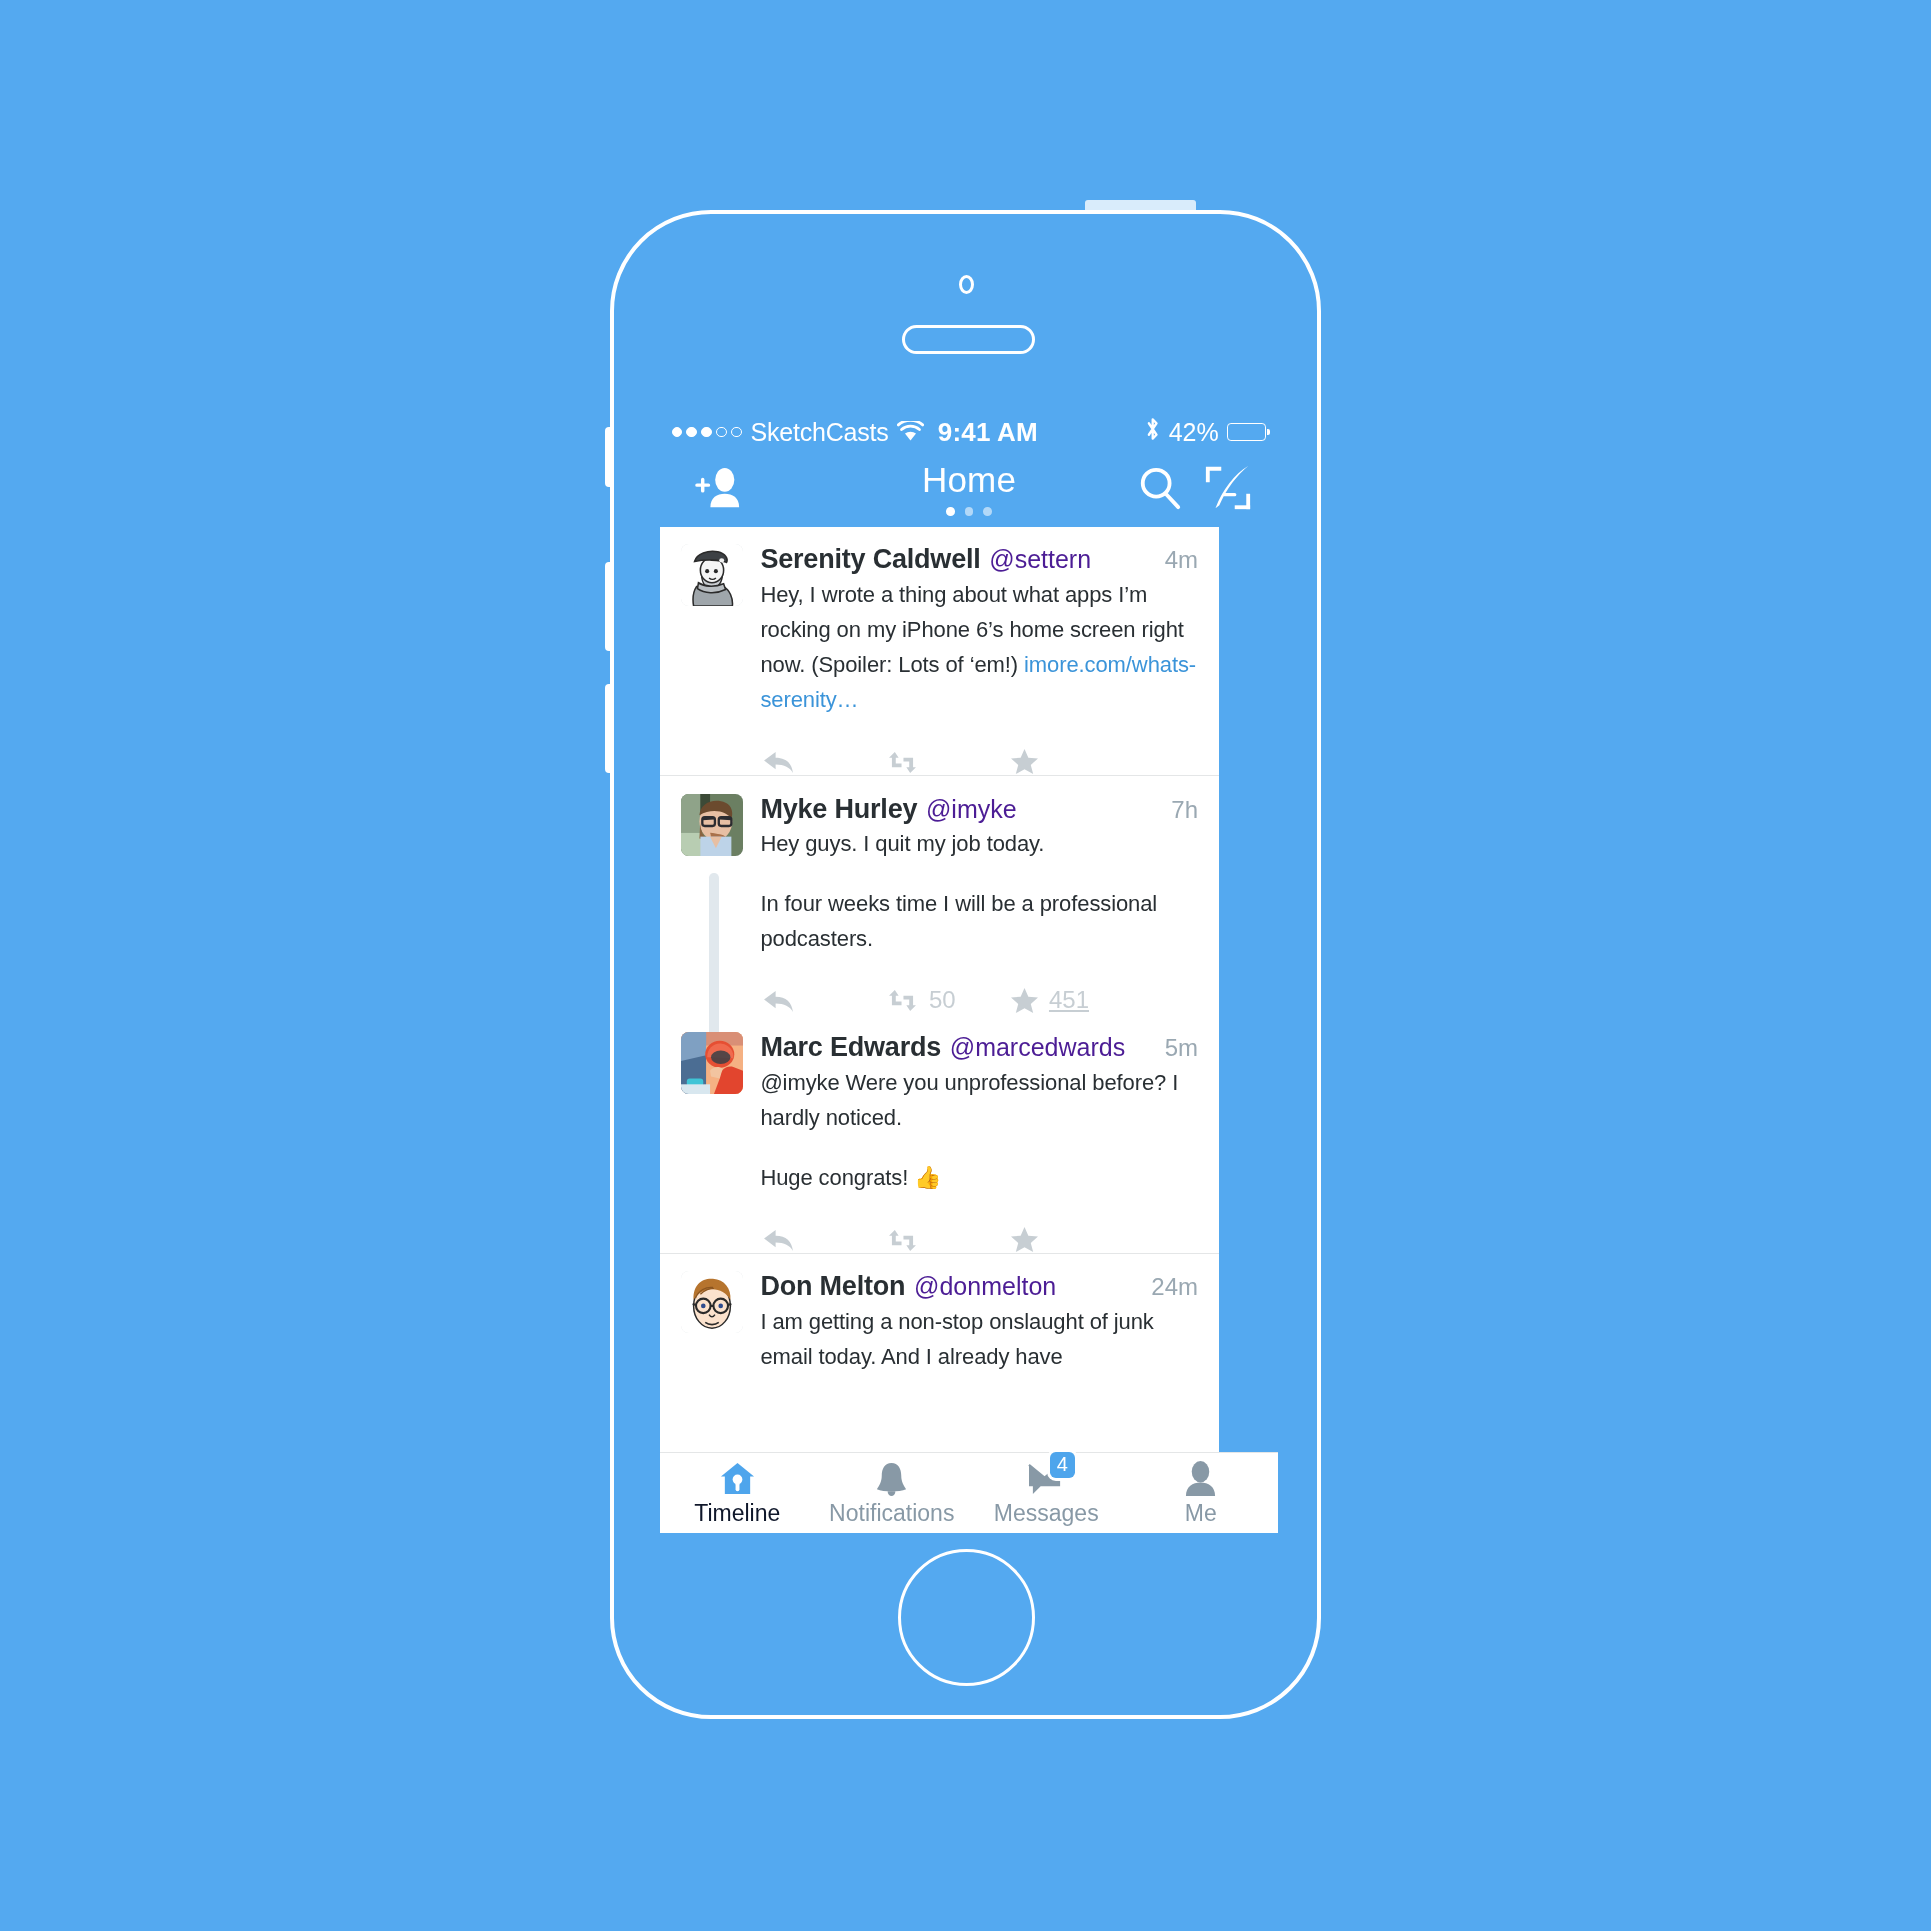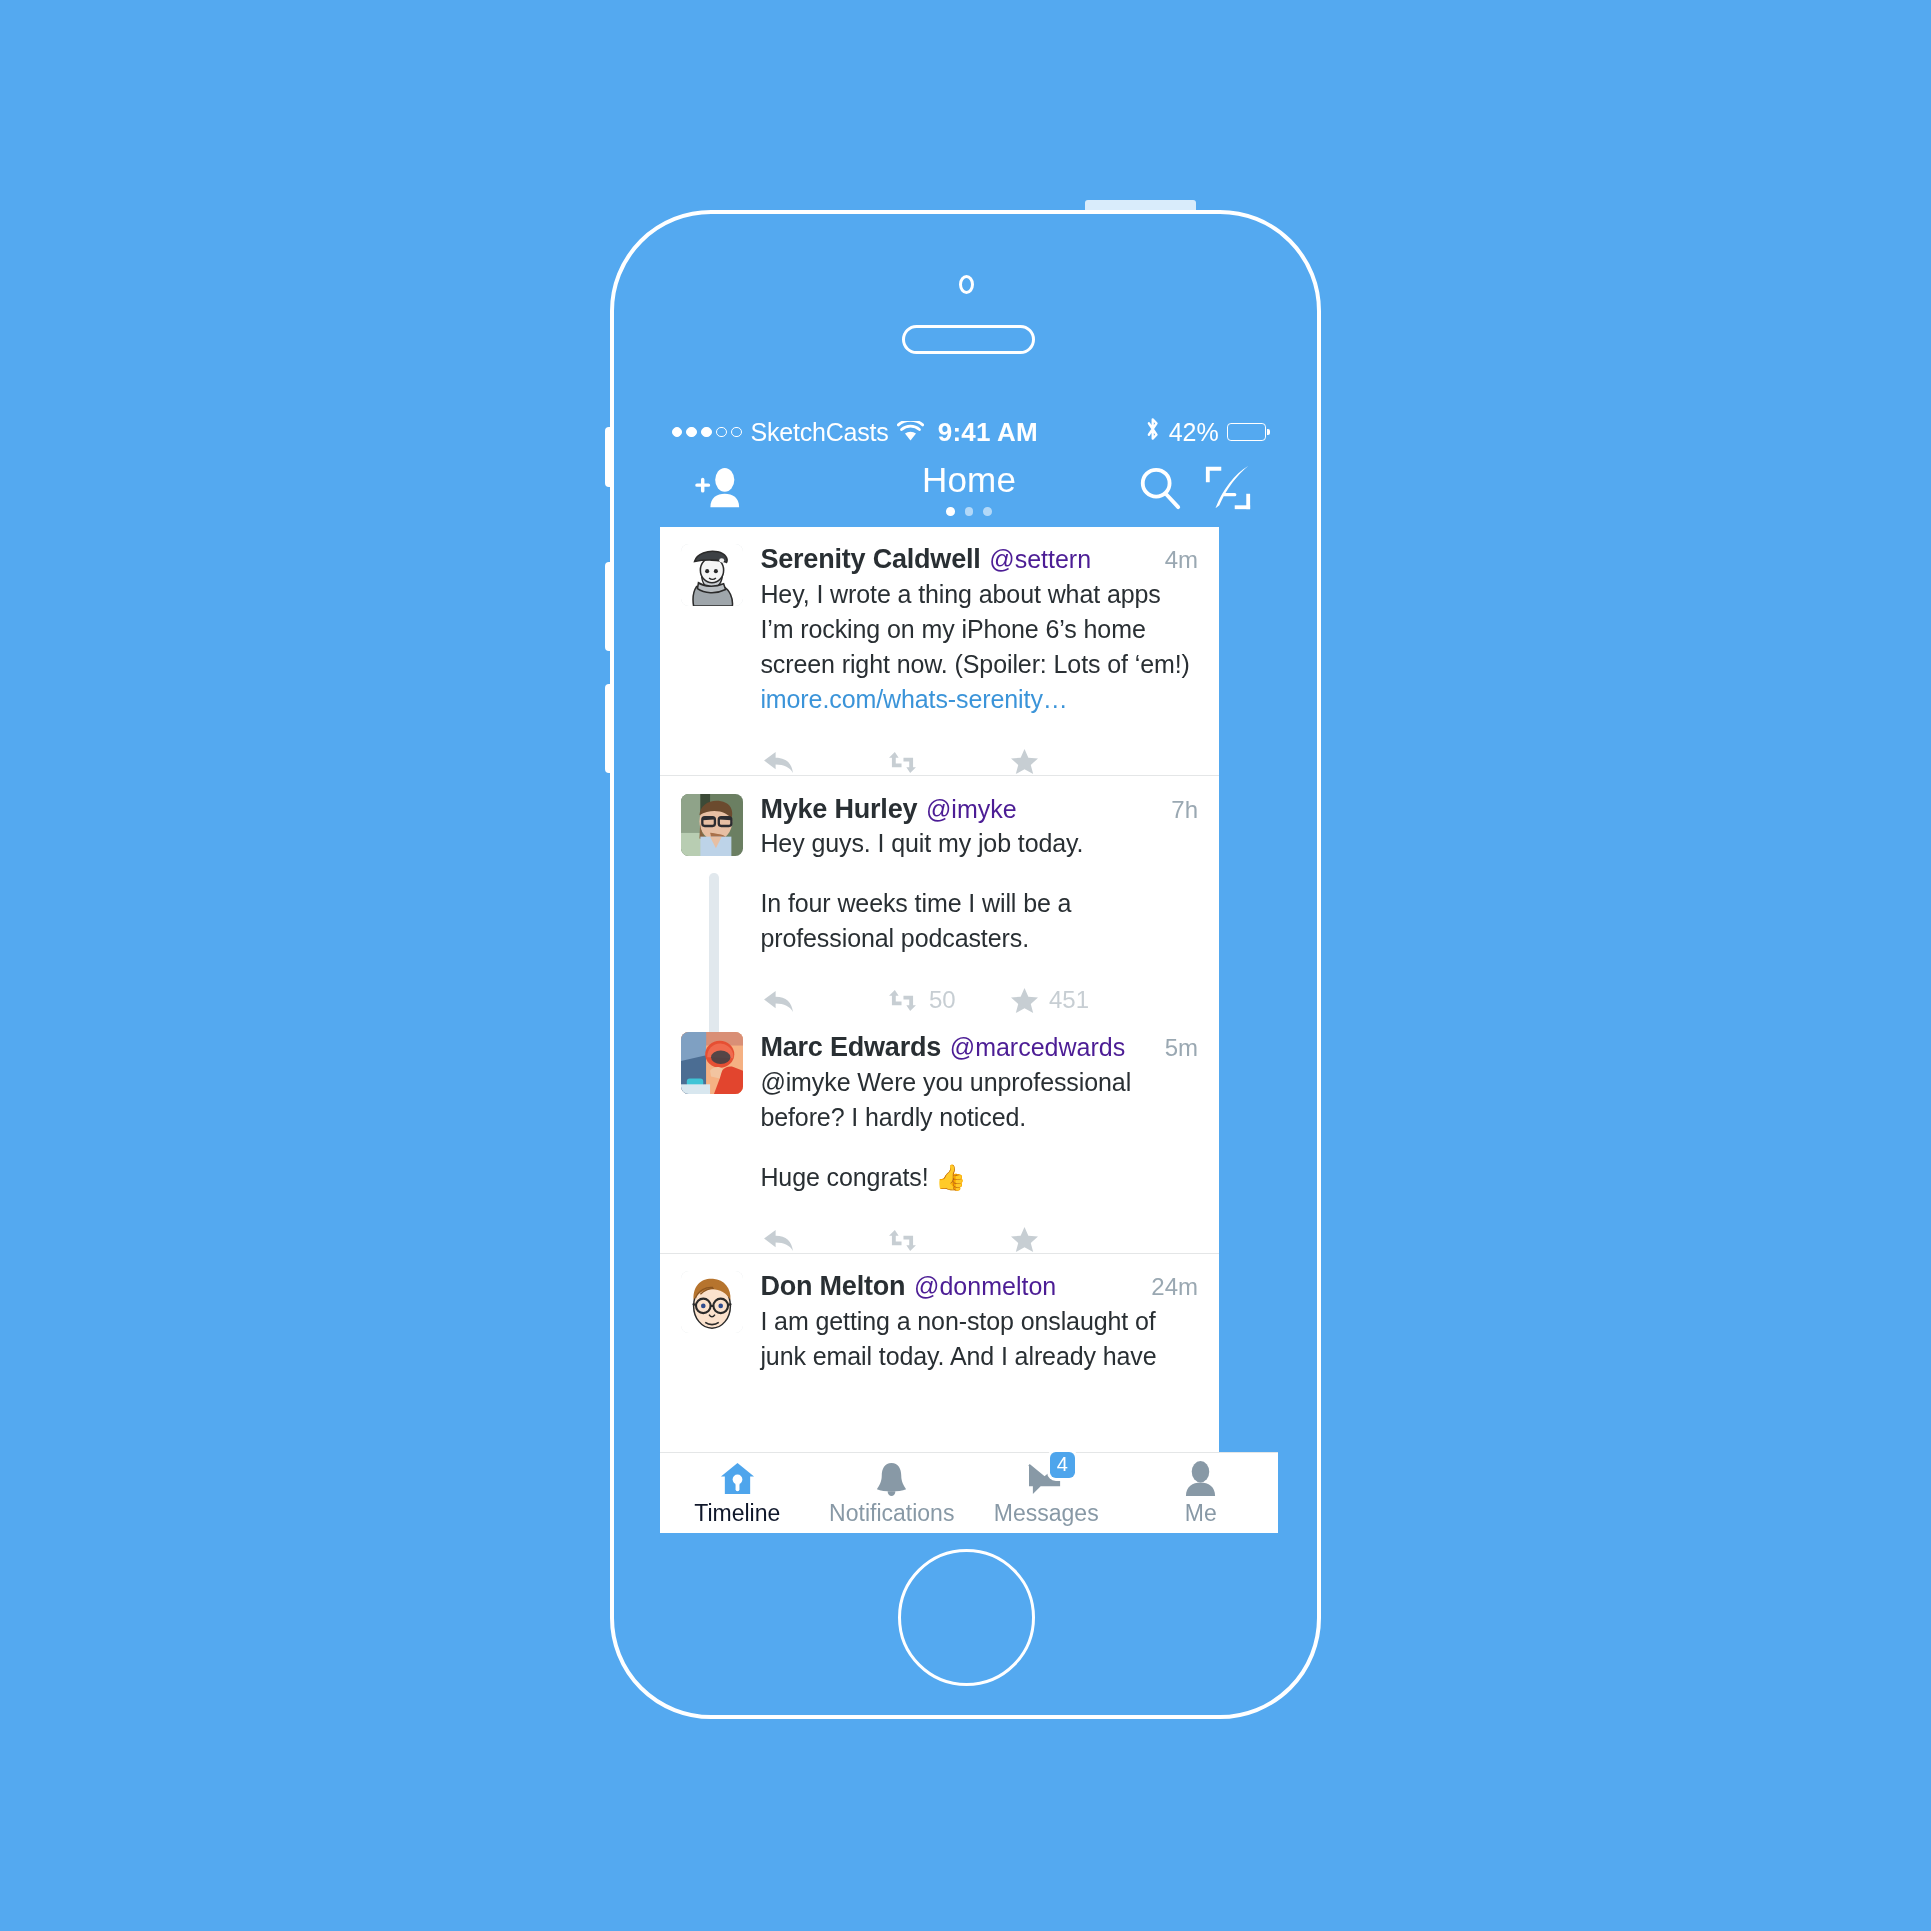--- a/index.html
+++ b/index.html
@@ -230,21 +230,21 @@
     color: #4c1d95;
     margin-left: 8.7px;
   }
   .tweet-time {
     margin-left: auto;
     font-size: 24px;
     color: #9aa8b2;
     padding-left: 11.6px;
   }
   .tweet-text {
-    font-size: 25px;
+    font-size: 22px;
     line-height: 35px;
     color: #292f33;
     margin-top: 1.9px;
     letter-spacing: -0.1px;
   }
   .tweet-text .link { color: #3b94d9; }
   .tweet-para { margin-top: 25px; }
 
   .actions {
     display: flex;
@@ -255,21 +255,21 @@
   }
   .action {
     display: flex;
     align-items: center;
     gap: 9.7px;
     color: #c7ced3;
     font-size: 24px;
   }
   .action.reply   { width: 124px; }
   .action.retweet { width: 124px; }
-  .action.fav     { width: 124px; }
+  .action.fav     { width: 124px; text-decoration: underline; }
   .action svg { display: block; }
 
   .thread-line {
     position: absolute;
     left: 49px;
     width: 9.7px;
     background: #e1e8ed;
     border-radius: 4.8px;
   }
 

